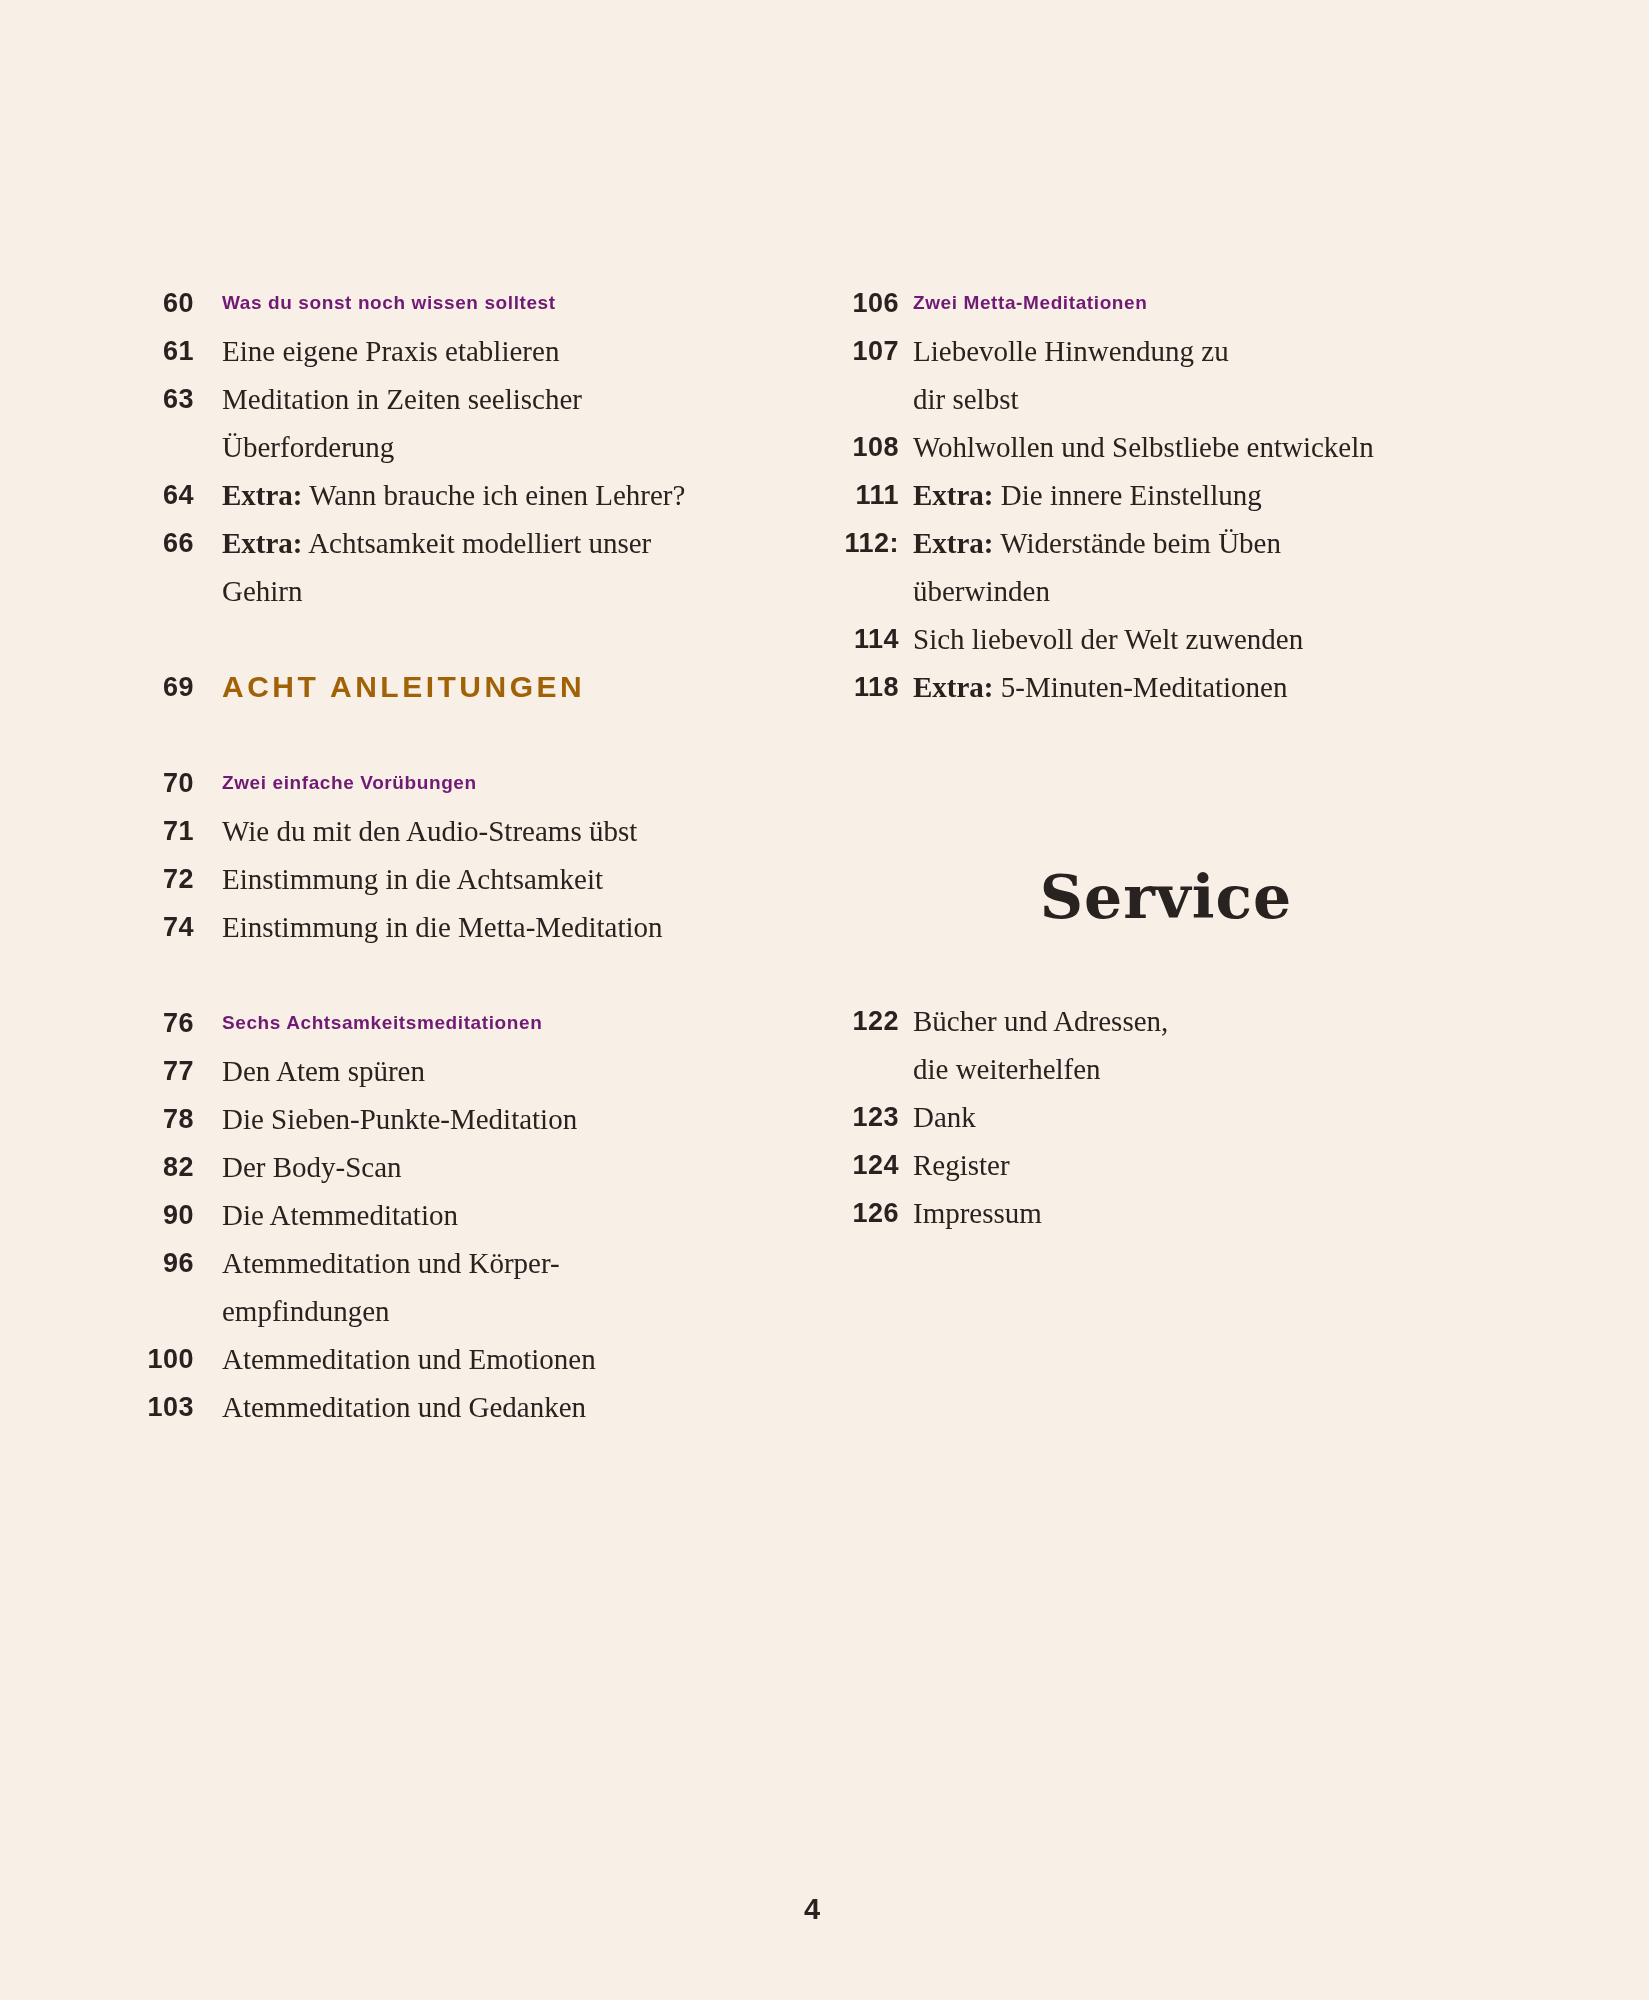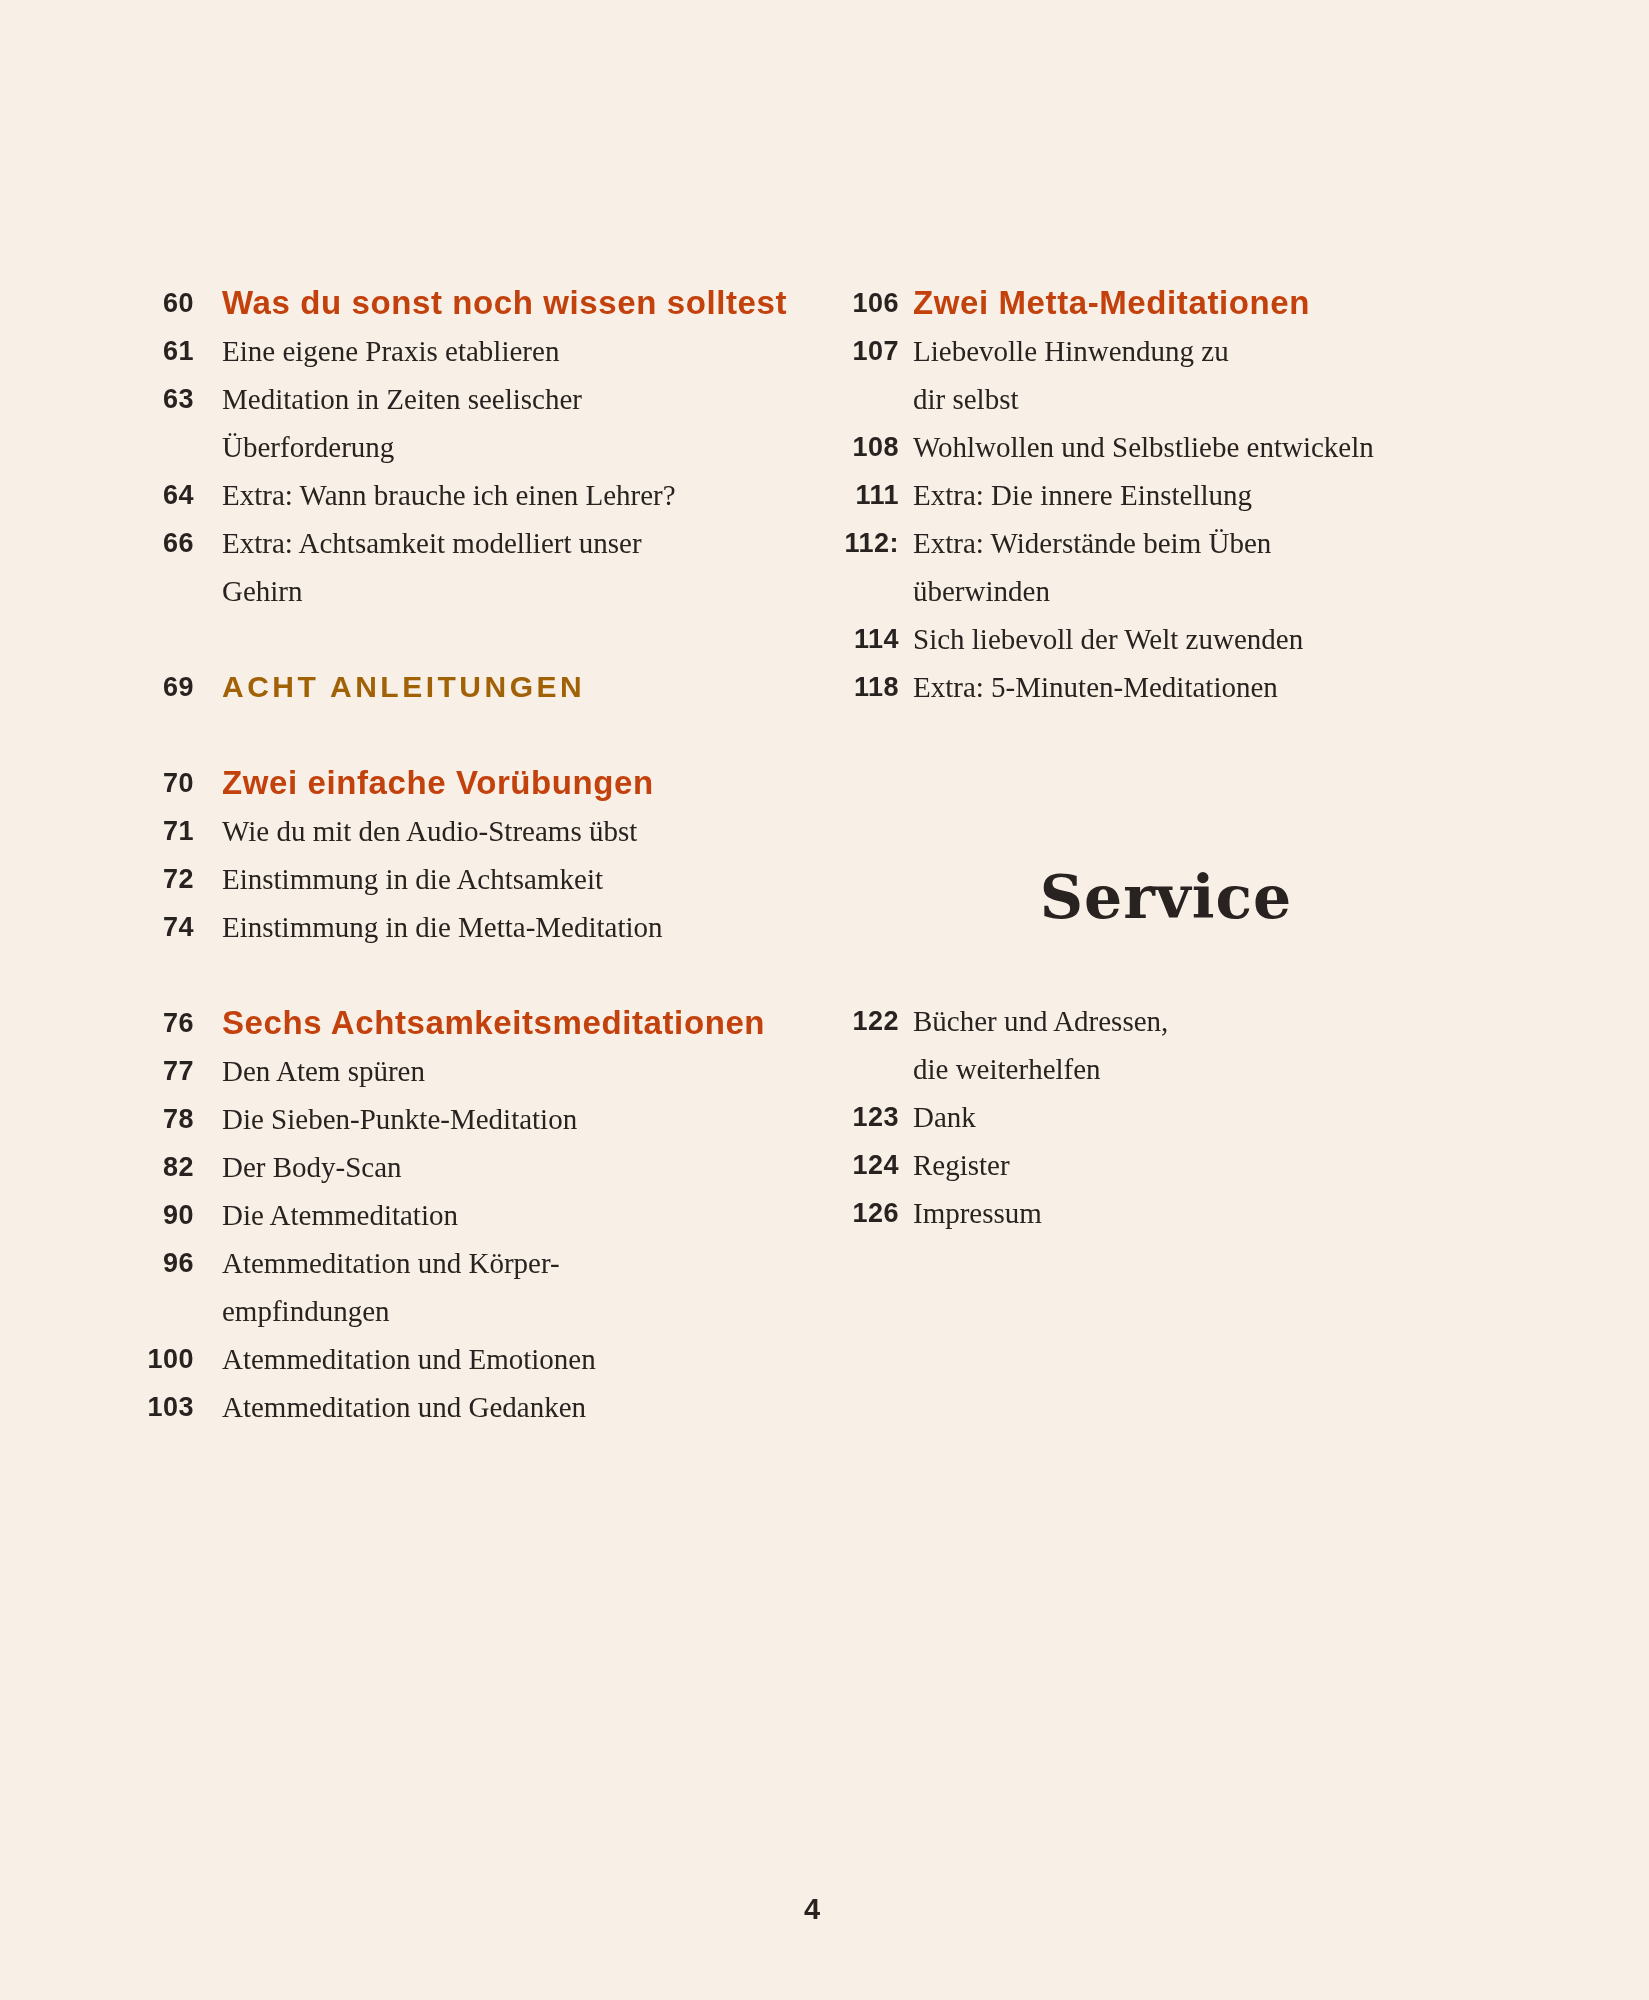--- a/index.html
+++ b/index.html
@@ -22,26 +22,26 @@
     font-size:27px;
     text-align:right;
     flex:0 0 auto;
     letter-spacing:0.5px;
   }
   .col-left .num{width:194px;}
   .col-right-a .num,.col-right-b .num{width:76px;}
   .txt{font-size:29px;flex:0 0 auto;}
   .col-left .txt{margin-left:28px;}
   .col-right-a .txt,.col-right-b .txt{margin-left:14px;}
-  .txt .bold{font-weight:400;}
+  .txt .bold{font-weight:700;}
   .row.pink .txt{
     font-family:"Liberation Sans", sans-serif;
     font-weight:700;
-    font-size:33px;
-    color:#c2410c;
+    font-size:19px;
+    color:#701a75;
     letter-spacing:0.6px;
   }
   .row.pinkcaps .txt{
     font-family:Liberation Sans, sans-serif;
     font-weight:700;
     font-size:30px;
     color:#a16207;
     letter-spacing:3.5px;
   }
   .spacer{height:48px;}

